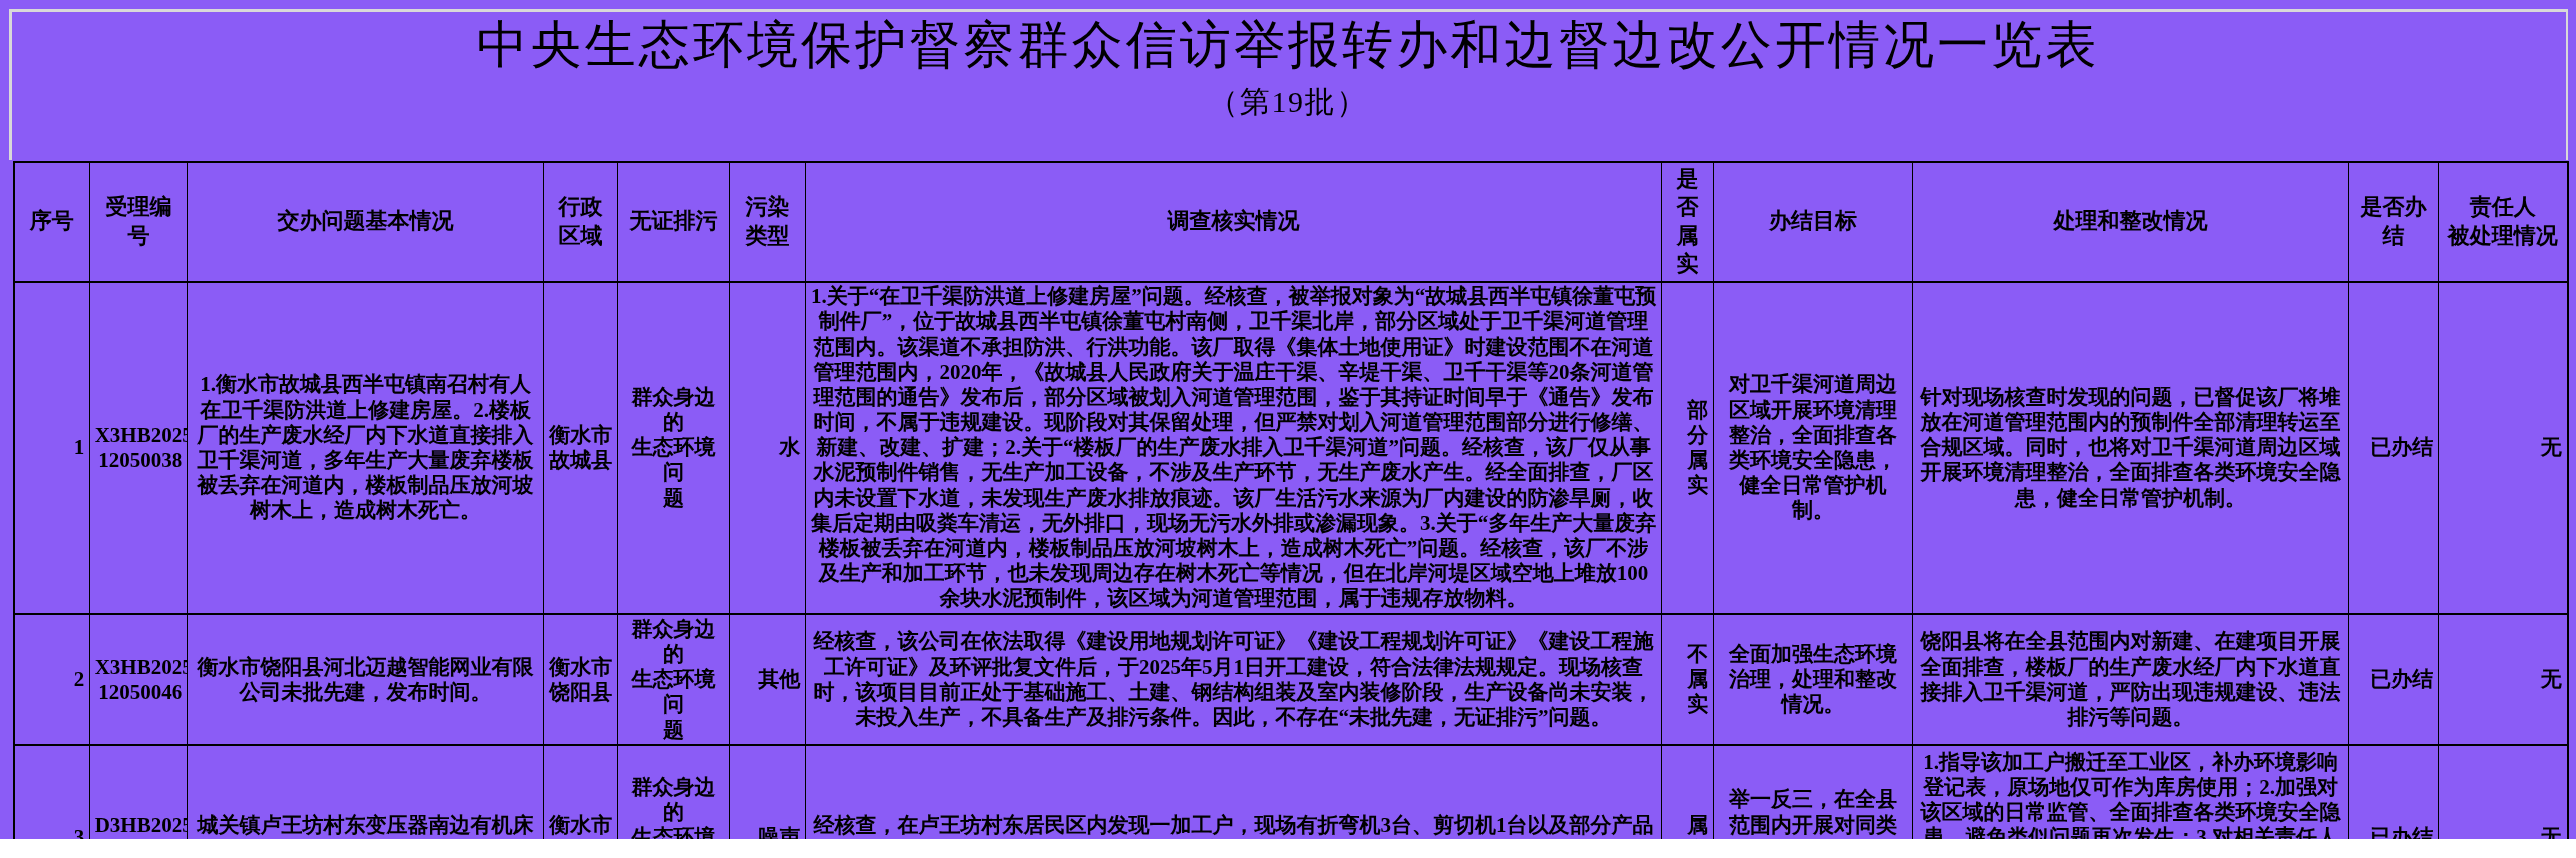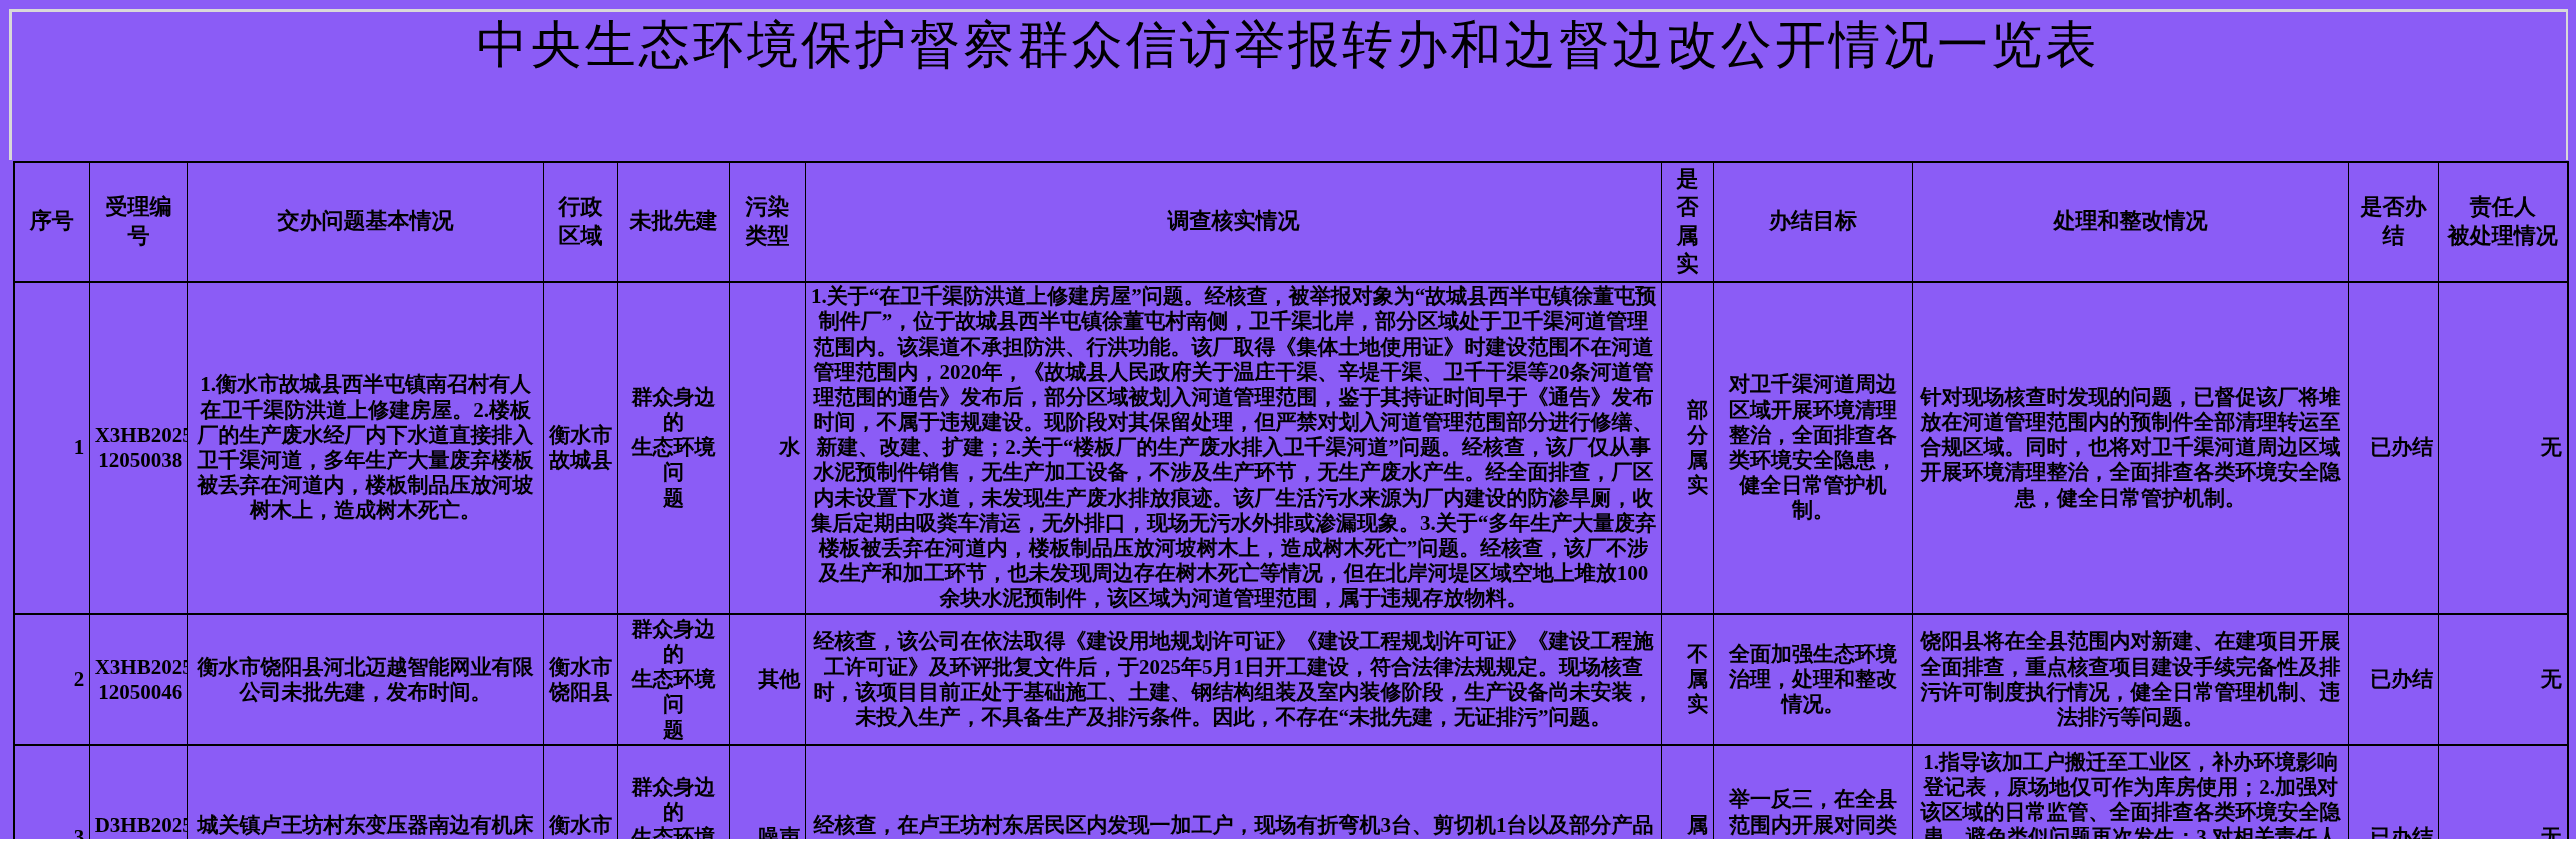--- a/index.html
+++ b/index.html
@@ -76,20 +76,21 @@
 </style>
 </head>
 <body>
 
 <div class="page">
   <div class="print-edge print-edge-top"></div>
   <div class="print-edge print-edge-left"></div>
   <div class="print-edge print-edge-right"></div>
 
   <div class="title">中央生态环境保护督察群众信访举报转办和边督边改公开情况一览表</div>
+  <div class="subtitle">（第19批）</div>
 
   <table class="grid">
     <colgroup>
       <col style="width:76px">
       <col style="width:98px">
       <col style="width:356px">
       <col style="width:74px">
       <col style="width:112px">
       <col style="width:76px">
       <col style="width:856px">
@@ -99,21 +100,21 @@
       <col style="width:90px">
       <col style="width:129px">
     </colgroup>
     <thead>
       <tr class="r-header">
         <th>序号</th>
         <th>受理编号</th>
         <th>交办问题基本情况</th>
         <th>行政
 区域</th>
-        <th>未批先建</th>
+        <th>无证排污</th>
         <th>污染
 类型</th>
         <th>调查核实情况</th>
         <th>是否
 属实</th>
         <th>办结目标</th>
         <th>处理和整改情况</th>
         <th>是否办
 结</th>
         <th>责任人
@@ -148,21 +149,21 @@
         <td class="ac">衡水市
 饶阳县</td>
         <td class="al">群众身边的
 生态环境问
 题</td>
         <td class="ac">其他</td>
         <td class="al">经核查，该公司在依法取得《建设用地规划许可证》《建设工程规划许可证》《建设工程施工许可证》及环评批复文件后，于2025年5月1日开工建设，符合法律法规规定。现场核查时，该项目目前正处于基础施工、土建、钢结构组装及室内装修阶段，生产设备尚未安装，未投入生产，不具备生产及排污条件。因此，不存在“未批先建，无证排污”问题。</td>
         <td class="ac">不属
 实</td>
         <td class="al">全面加强生态环境治理，处理和整改情况。</td>
-        <td class="al">饶阳县将在全县范围内对新建、在建项目开展全面排查，重点核查项目建设手续完备性及排污许可制度执行情况，健全日常管理机制、违法排污等问题。</td>
+        <td class="al">饶阳县将在全县范围内对新建、在建项目开展全面排查，楼板厂的生产废水经厂内下水道直接排入卫千渠河道，严防出现违规建设、违法排污等问题。</td>
         <td class="ac">已办结</td>
         <td class="ac">无</td>
       </tr>
       <tr class="r3">
         <td class="ac">3</td>
         <td class="ac">D3HB2025
 12050017</td>
         <td class="al">城关镇卢王坊村东变压器南边有机床机器噪声。</td>
         <td class="ac">衡水市
 枣强县</td>

